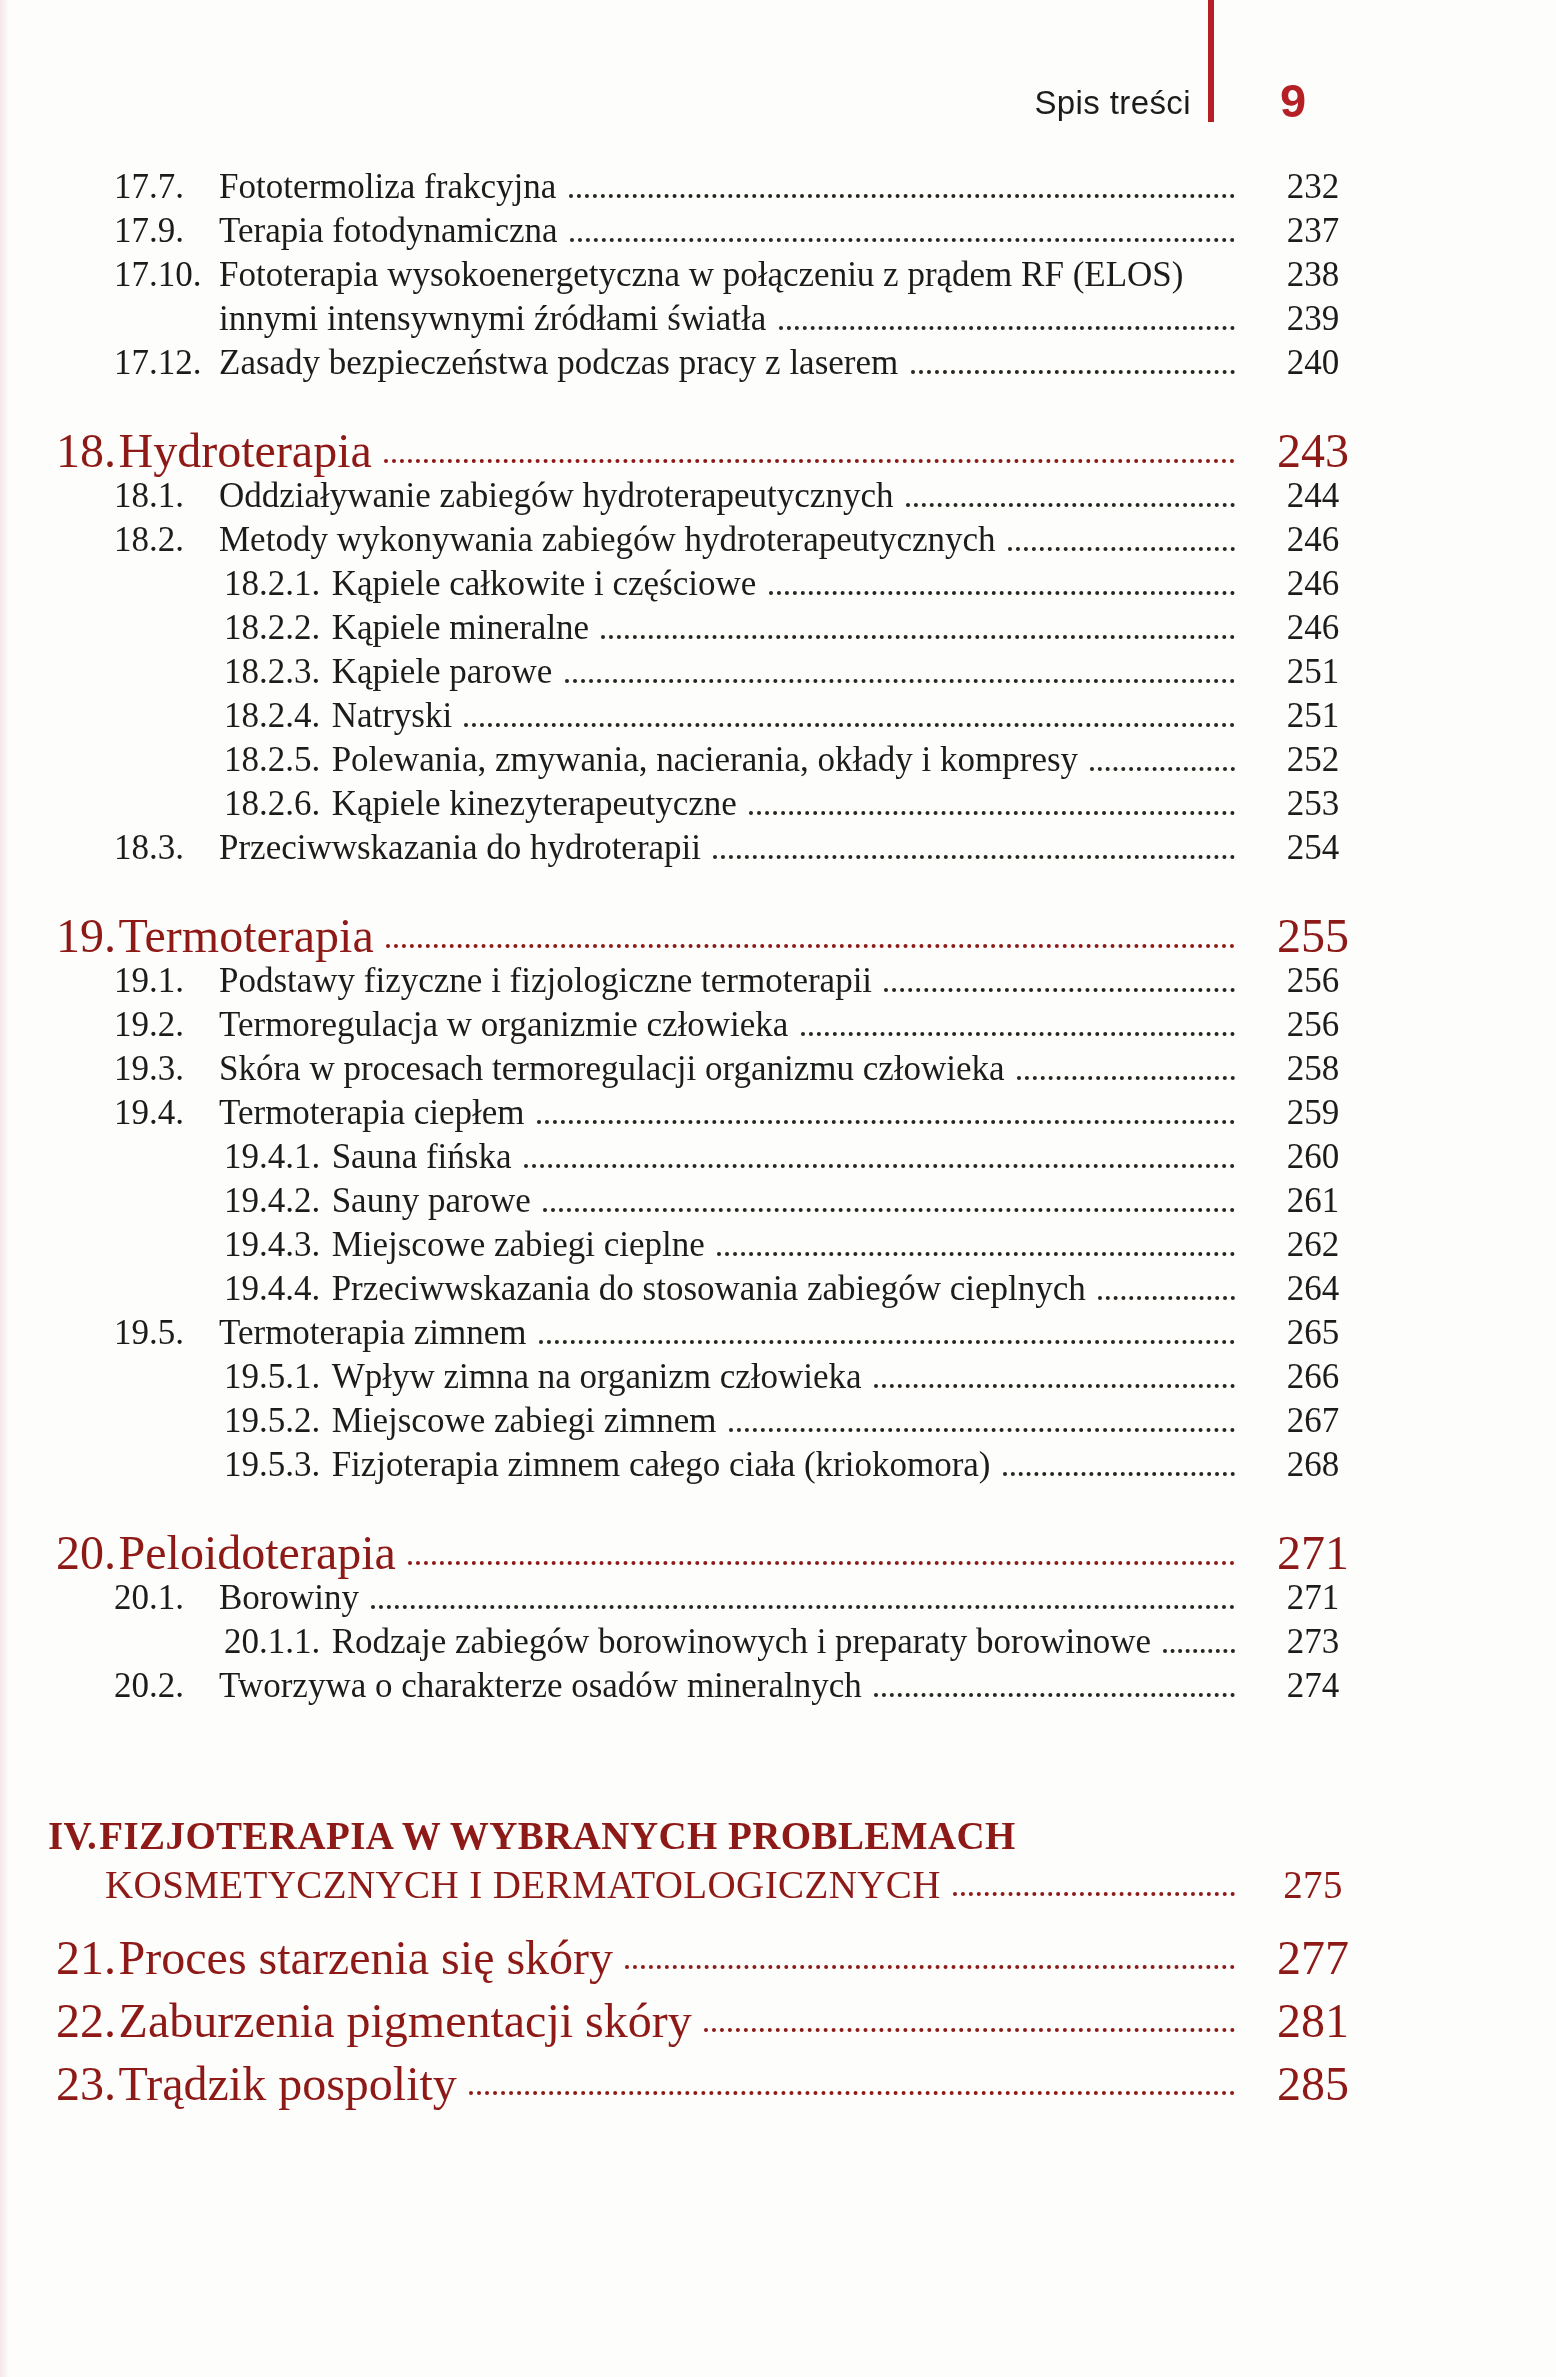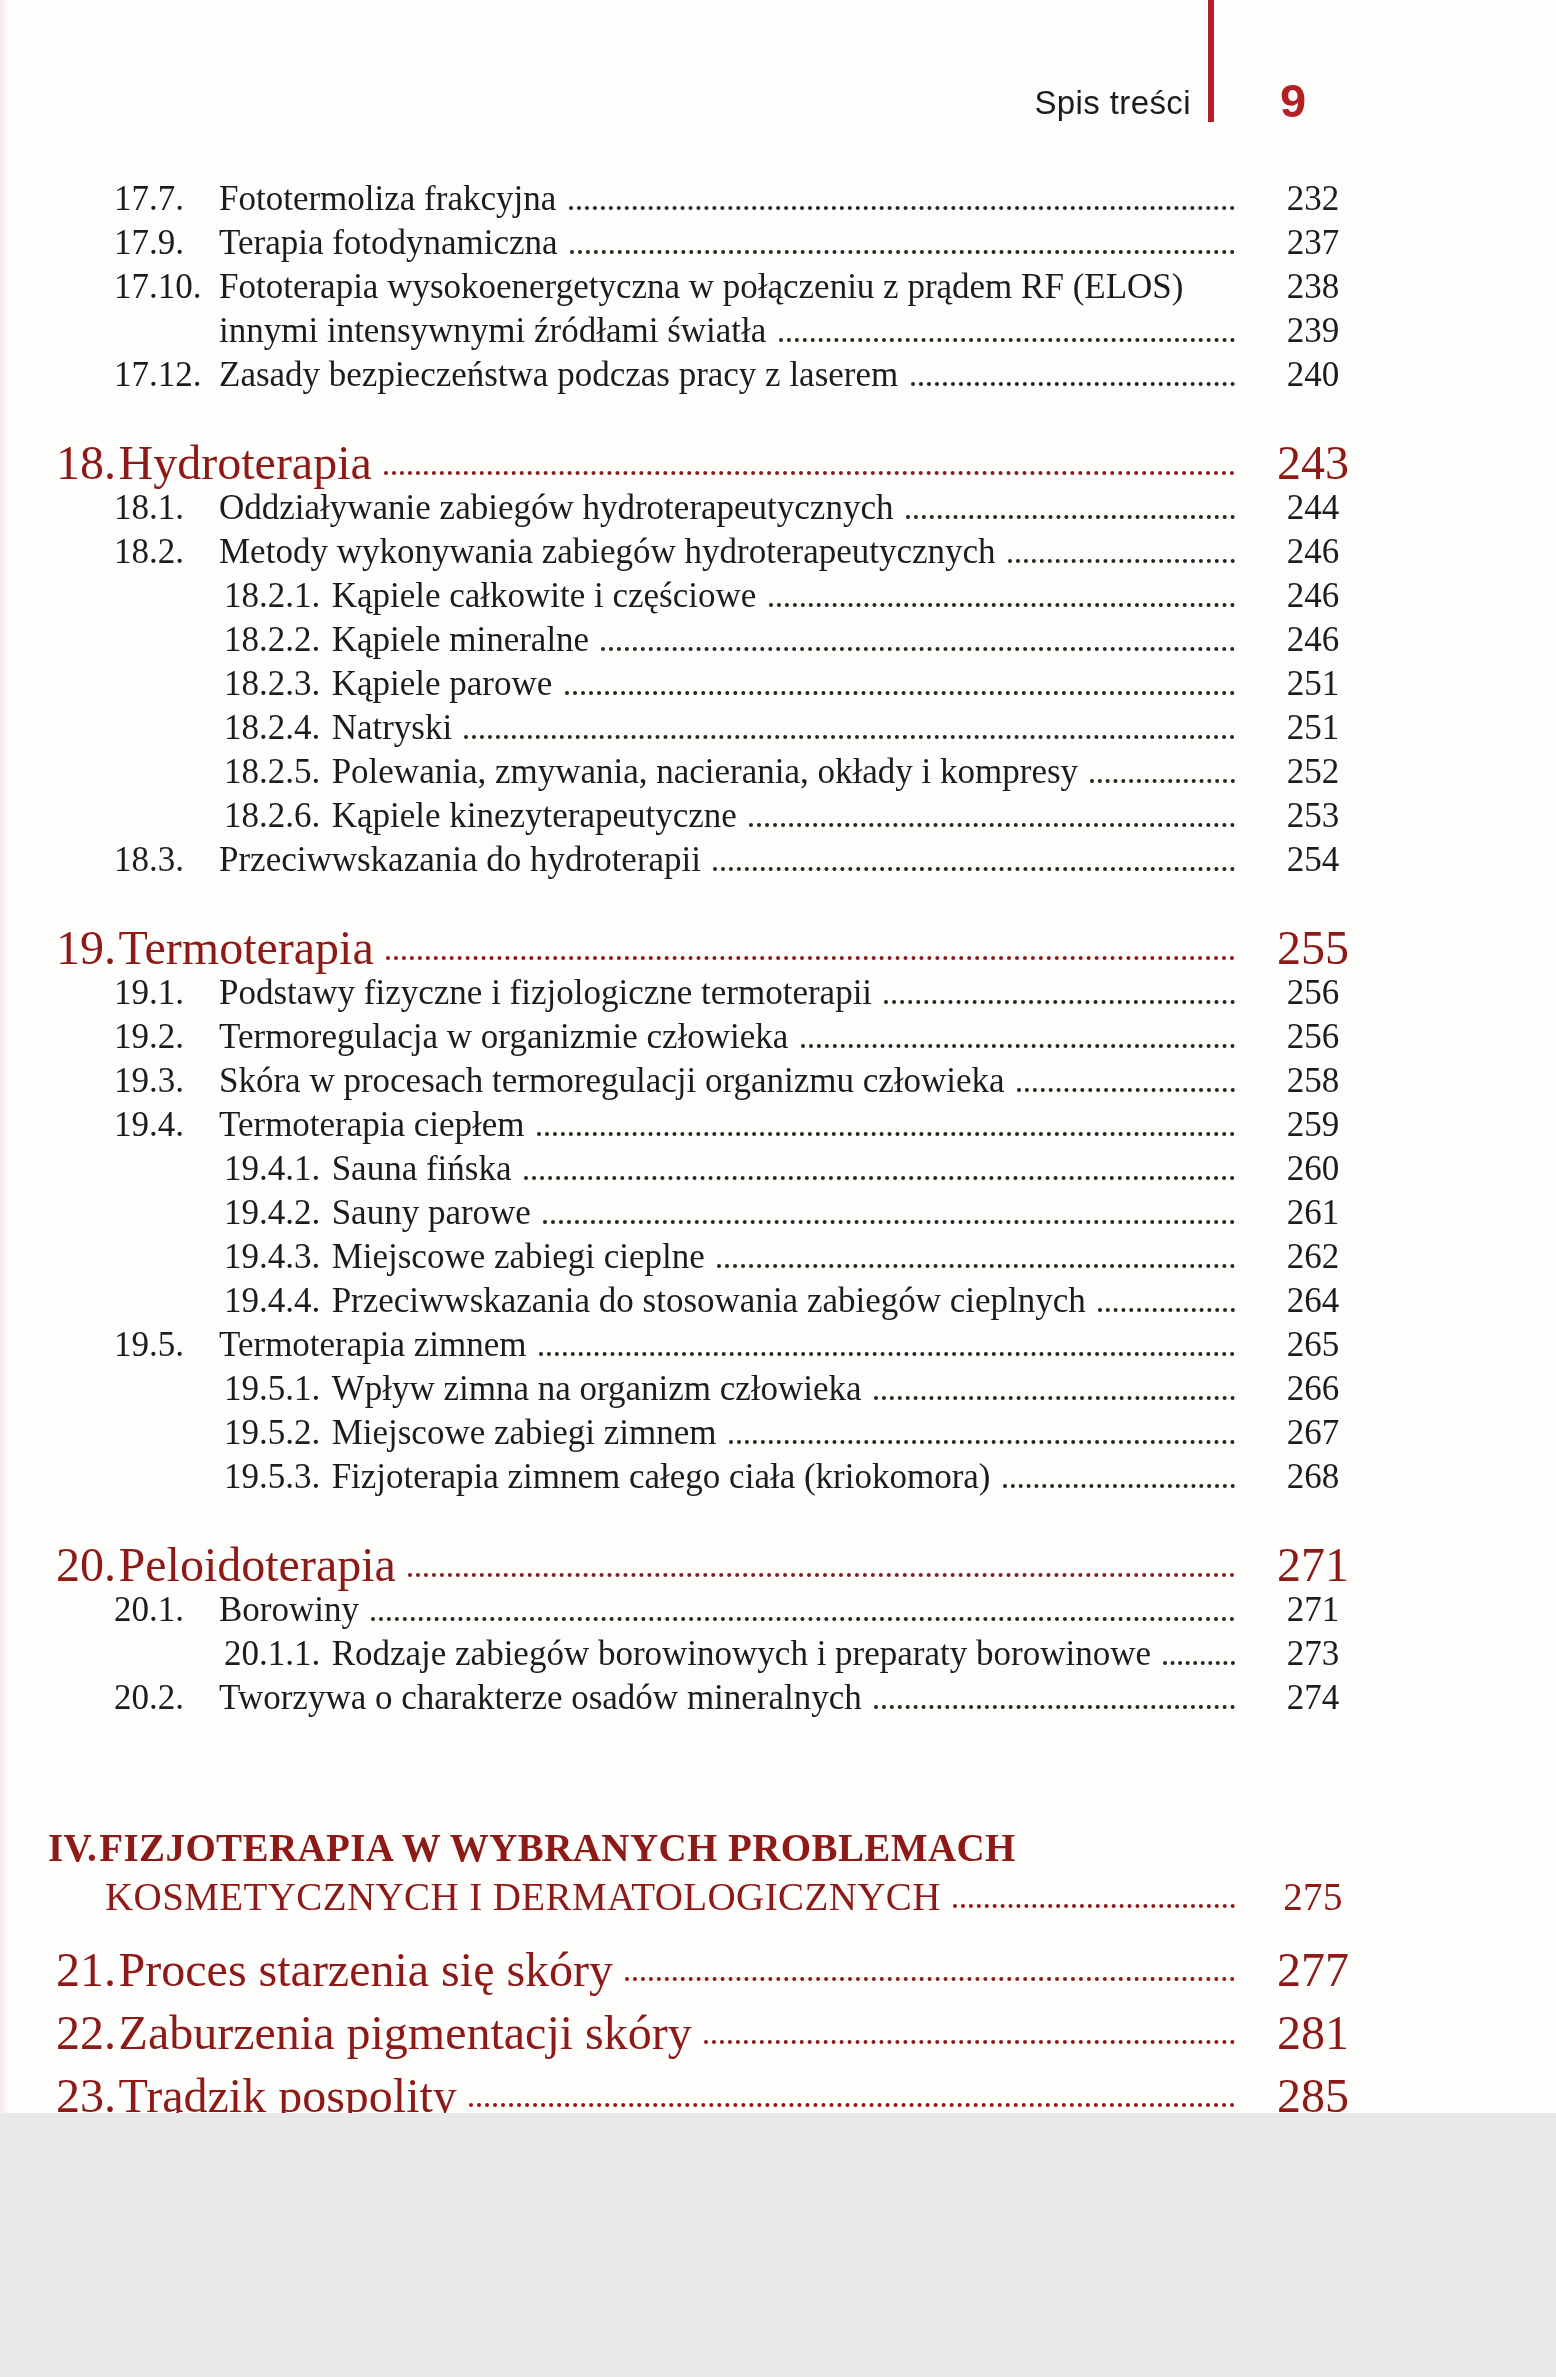--- a/index.html
+++ b/index.html
@@ -4,21 +4,21 @@
 <style>
   :root{
     --text-black:#1d1c1a;
     --heading-red:#8e1a17;
     --accent-red:#b52026;
     --paper:#fdfdfc;
   }
   html,body{margin:0;padding:0;background:#e9e9e9;}
   #page{
     position:relative;
-    width:1557px;height:2113px;
+    width:1557px;height:2377px;
     background:var(--paper);
     overflow:hidden;
     font-family:"Liberation Serif", serif;
     color:var(--text-black);
   }
   
   #page::before{
     content:"";position:absolute;left:0;top:0;width:8.8px;height:100%;
     background:linear-gradient(90deg, rgba(225,170,185,.28), rgba(225,170,185,0));
     pointer-events:none;
@@ -36,21 +36,21 @@
     background:var(--accent-red);
   }
   .hdr-page{
     position:absolute;top:74px;left:1280px;
     font-family:"Liberation Sans", sans-serif;
     font-weight:bold;font-size:47px;line-height:53px;
     color:var(--accent-red);
   }
 
   
-  #toc{position:absolute;left:0;top:12px;width:1557px;padding-top:165px;}
+  #toc{position:absolute;left:0;top:0;width:1557px;padding-top:165px;}
   .row{
     display:flex;align-items:baseline;
     height:44px;line-height:44px;
     font-size:35px;
     padding-right:196px; 
   }
   .num{flex:0 0 auto;}
   .txt{flex:0 0 auto;white-space:nowrap;}
   .leader{
     flex:1 1 auto;align-self:flex-end;

